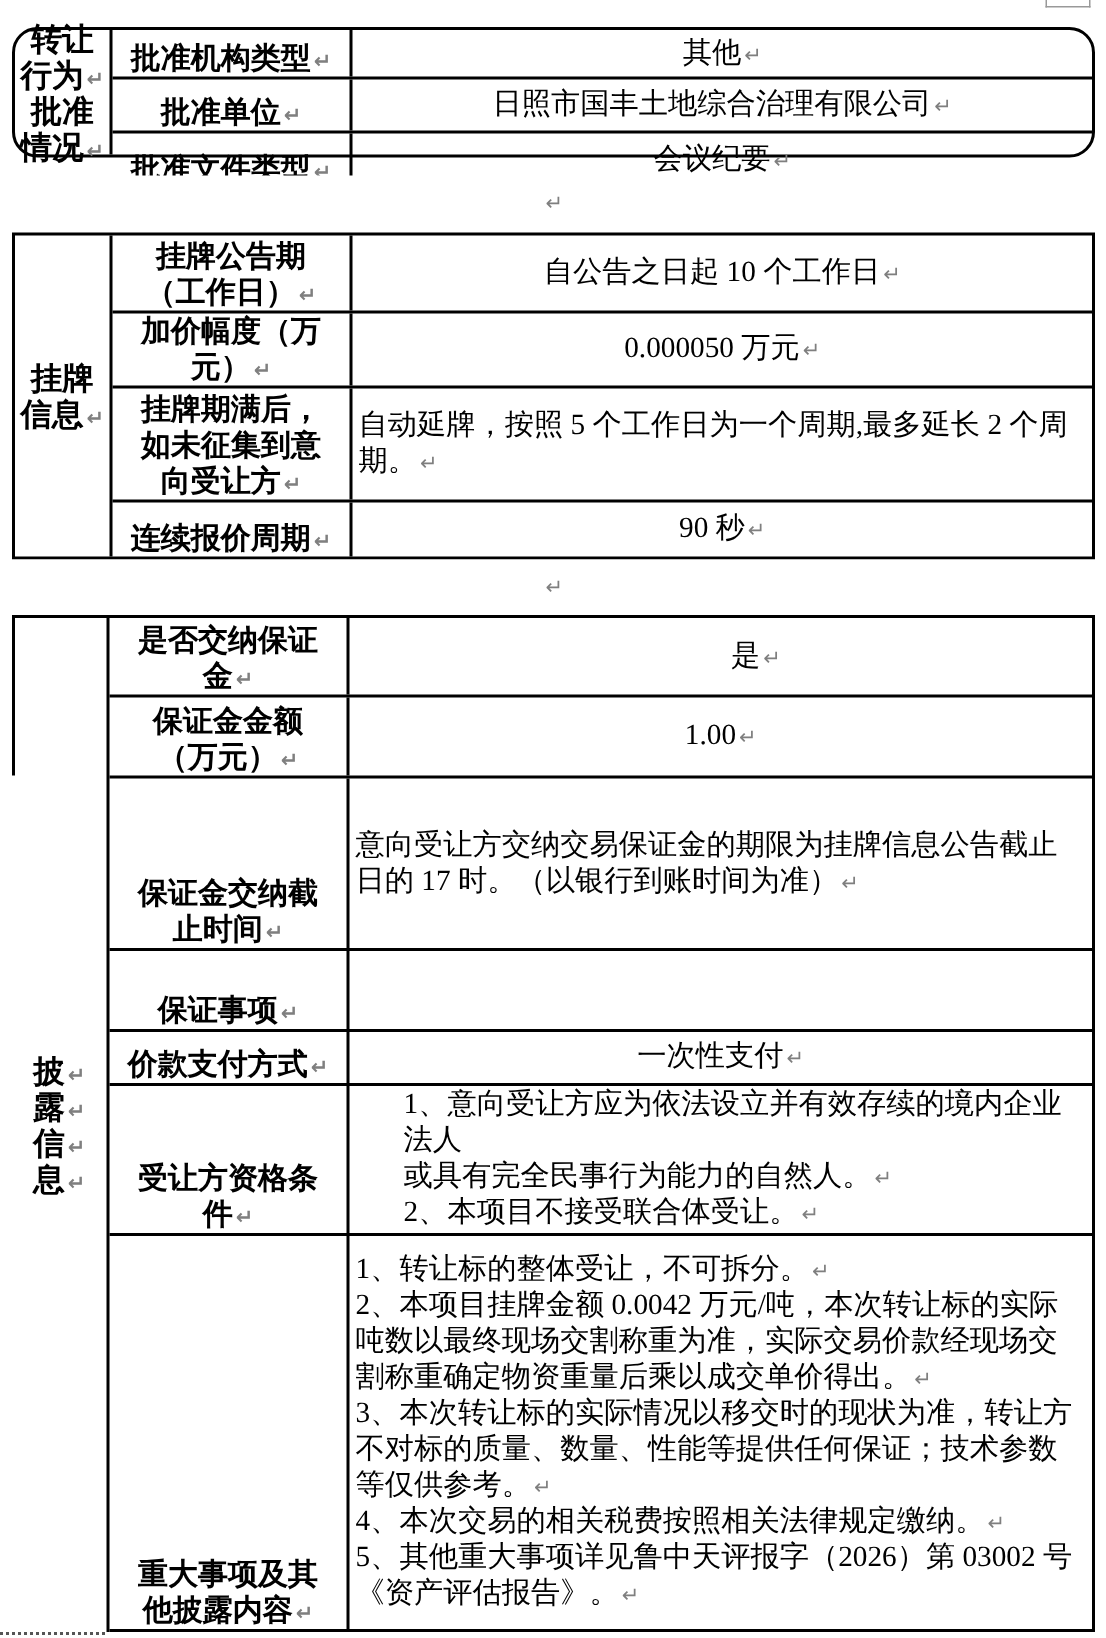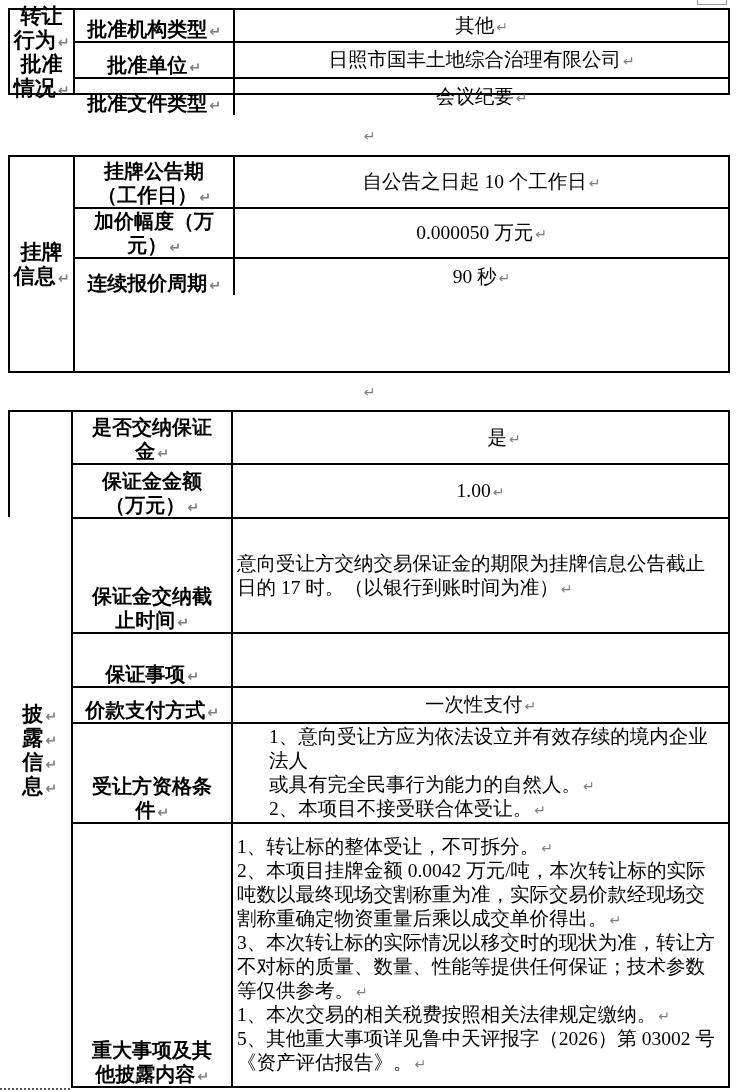--- a/index.html
+++ b/index.html
@@ -60,21 +60,21 @@
   }
   .corner-artifact {
     position:absolute; left:697px; top:0; width:28px; height:4px;
     border-left:1px solid #999; border-right:1px solid #999; border-bottom:1px solid #999;
   }
 </style>
 </head>
 <body>
 
 <div id="doc">
-    <div class="sec" style="top: 8px; height: 87px;">
+    <div class="sec" style="top: 18px; height: 87px; border-radius: 17px;">
       <div class="group-cell">
         <div class="group-para"><span class="para">转让
 行为</span><span class="pilcrow">↵</span></div>
         <div class="group-para"><span class="para">批准
 情况</span><span class="pilcrow">↵</span></div>
       </div>
       <div class="rows">
         <div class="row" style="height: 33px; flex: 0 0 33px;">
           <div class="cell label">
             <div class="label-para"><span class="para">批准机构类型</span><span class="pilcrow">↵</span></div>
@@ -119,20 +119,31 @@
             <div class="value-para"><span class="para">自公告之日起 10 个工作日</span><span class="pilcrow">↵</span></div>
           </div>
         </div>
         <div class="row" style="height: 50px; flex: 0 0 50px;">
           <div class="cell label">
             <div class="label-para"><span class="para">加价幅度（万
 元）</span><span class="pilcrow">↵</span></div>
           </div>
           <div class="cell value align-center">
             <div class="value-para"><span class="para">0.000050 万元</span><span class="pilcrow">↵</span></div>
+          </div>
+        </div>
+        <div class="row" style="height: 76px; flex: 0 0 76px;">
+          <div class="cell label">
+            <div class="label-para"><span class="para">挂牌期满后，
+如未征集到意
+向受让方</span><span class="pilcrow">↵</span></div>
+          </div>
+          <div class="cell value align-left">
+            <div class="value-para"><span class="para">自动延牌，按照 5 个工作日为一个周期,最多延长 2 个周
+期。</span><span class="pilcrow">↵</span></div>
           </div>
         </div>
         <div class="row" style="height: 36px; flex: 0 0 36px;">
           <div class="cell label">
             <div class="label-para"><span class="para">连续报价周期</span><span class="pilcrow">↵</span></div>
           </div>
           <div class="cell value align-center">
             <div class="value-para"><span class="para">90 秒</span><span class="pilcrow">↵</span></div>
           </div>
         </div>
@@ -207,21 +218,21 @@
 他披露内容</span><span class="pilcrow">↵</span></div>
           </div>
           <div class="cell value align-left">
             <div class="value-para"><span class="para">1、转让标的整体受让，不可拆分。</span><span class="pilcrow">↵</span></div>
             <div class="value-para"><span class="para">2、本项目挂牌金额 0.0042 万元/吨，本次转让标的实际
 吨数以最终现场交割称重为准，实际交易价款经现场交
 割称重确定物资重量后乘以成交单价得出。</span><span class="pilcrow">↵</span></div>
             <div class="value-para"><span class="para">3、本次转让标的实际情况以移交时的现状为准，转让方
 不对标的质量、数量、性能等提供任何保证；技术参数
 等仅供参考。</span><span class="pilcrow">↵</span></div>
-            <div class="value-para"><span class="para">1、本次交易的相关税费按照相关法律规定缴纳。</span><span class="pilcrow">↵</span></div>
+            <div class="value-para"><span class="para">4、本次交易的相关税费按照相关法律规定缴纳。</span><span class="pilcrow">↵</span></div>
             <div class="value-para"><span class="para">5、其他重大事项详见鲁中天评报字（2026）第 03002 号
 《资产评估报告》。</span><span class="pilcrow">↵</span></div>
           </div>
         </div>
       </div>
     </div>
   </div>
 <div class="left-border-segment"></div>
 <div class="dotted-line"></div>
 <div class="corner-artifact"></div>

